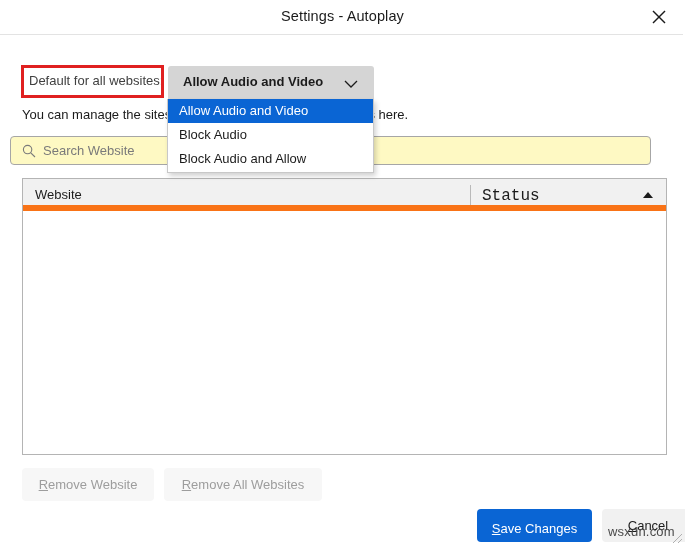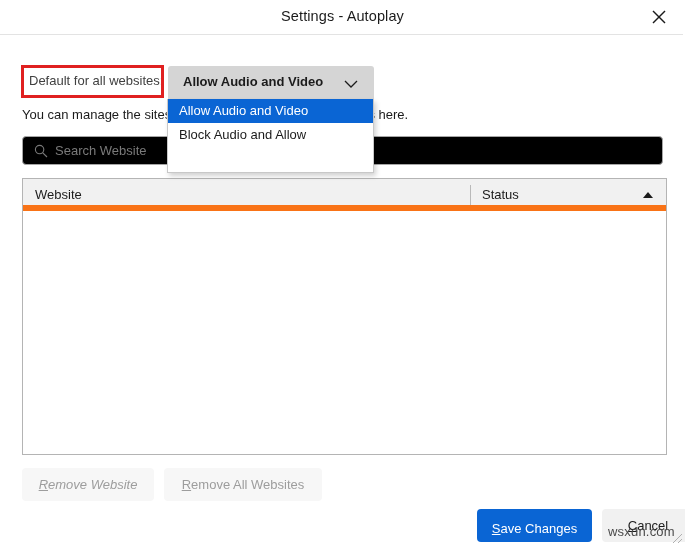--- a/index.html
+++ b/index.html
@@ -119,25 +119,25 @@
     position: absolute;
     left: 22px; top: 107px;
     font-size: 13px;
     color: #1b1b1b;
     white-space: nowrap;
   }
 
   
   .search-box {
     position: absolute;
-    left: 22px; top: 136px;
+    left: 10px; top: 136px;
     width: 641px; height: 29px;
     border: 1px solid #a6a6a6;
     border-radius: 4px;
-    background: #000000;
+    background: #fef9c3;
     box-sizing: border-box;
   }
   .search-icon {
     position: absolute;
     left: 11px; top: 7px;
   }
   .search-placeholder {
     position: absolute;
     left: 32px; top: 6px;
     font-size: 13px;
@@ -168,22 +168,23 @@
   }
   .col-divider {
     position: absolute;
     left: 447px; top: 6px;
     width: 1px; height: 20px;
     background: #b9b9b9;
   }
   .th-status {
     position: absolute;
     left: 459px; top: 8px;
-    font-size: 13px;
-    color: #1b1b1b;
+    font-size: 16px;
+    color: #1b1b1b;
+    font-family: Liberation Mono, monospace;
   }
   .sort-arrow {
     position: absolute;
     right: 13px; top: 13px;
     width: 0; height: 0;
     border-left: 5px solid transparent;
     border-right: 5px solid transparent;
     border-bottom: 6px solid #1b1b1b;
   }
   .table-body {
@@ -197,21 +198,21 @@
     height: 33px;
     background: #f7f7f7;
     border: none;
     border-radius: 4px;
     font-family: "Liberation Sans", sans-serif;
     font-size: 13px;
     color: #9d9d9d;
     cursor: default;
     padding: 0;
   }
-  #btn-remove-website { left: 22px; top: 468px; width: 132px; font-style: italic; }
+  #btn-remove-website { left: 22px; top: 468px; width: 132px; }
   #btn-remove-all { left: 164px; top: 468px; width: 158px; }
   .btn-remove .mn { text-decoration: underline; }
 
   
   .btn-save {
     position: absolute;
     left: 477px; top: 509px;
     width: 115px; height: 33px;
     background: #0a65d4;
     color: #ffffff;
@@ -276,20 +277,21 @@
     <svg width="14" height="10" viewBox="0 0 14 10" aria-hidden="true">
       <polyline points="1,2 7,8 13,2" fill="none" stroke="#1b1b1b" stroke-width="1.3"></polyline>
     </svg>
   </span>
 </button>
 
 <div class="description">You can manage the sites that have custom autoplay settings here.</div>
 
 <div class="dropdown">
   <div class="dd-item selected">Allow Audio and Video</div>
+  <div class="dd-item">Block Audio</div>
   <div class="dd-item">Block Audio and Allow</div>
 </div>
 
 <div class="search-box">
   <span class="search-icon">
     <svg width="14" height="14" viewBox="0 0 14 14" aria-hidden="true">
       <circle cx="5.6" cy="5.6" r="4.2" fill="none" stroke="#7a7a7a" stroke-width="1.1"></circle>
       <line x1="8.8" y1="8.8" x2="13" y2="13" stroke="#7a7a7a" stroke-width="1.1"></line>
     </svg>
   </span>

